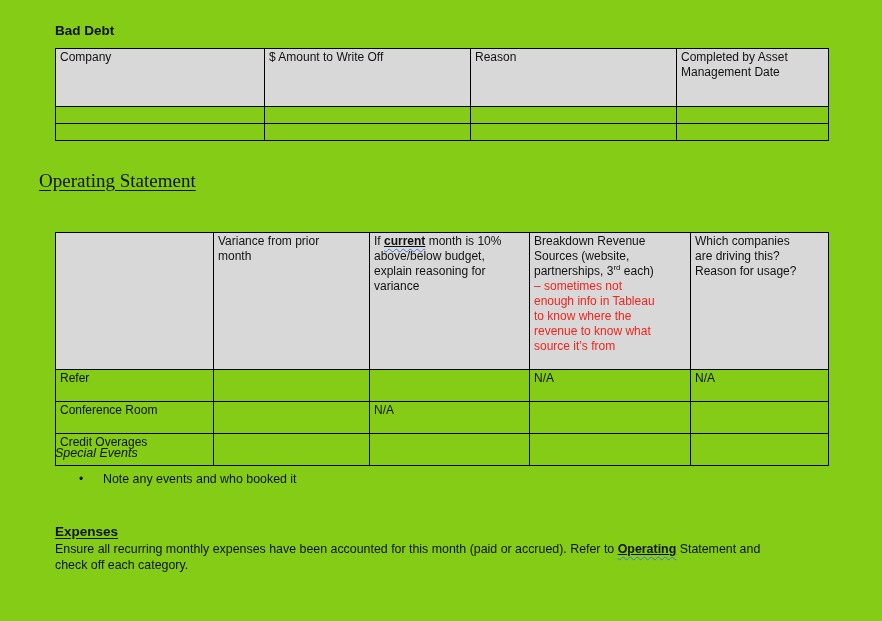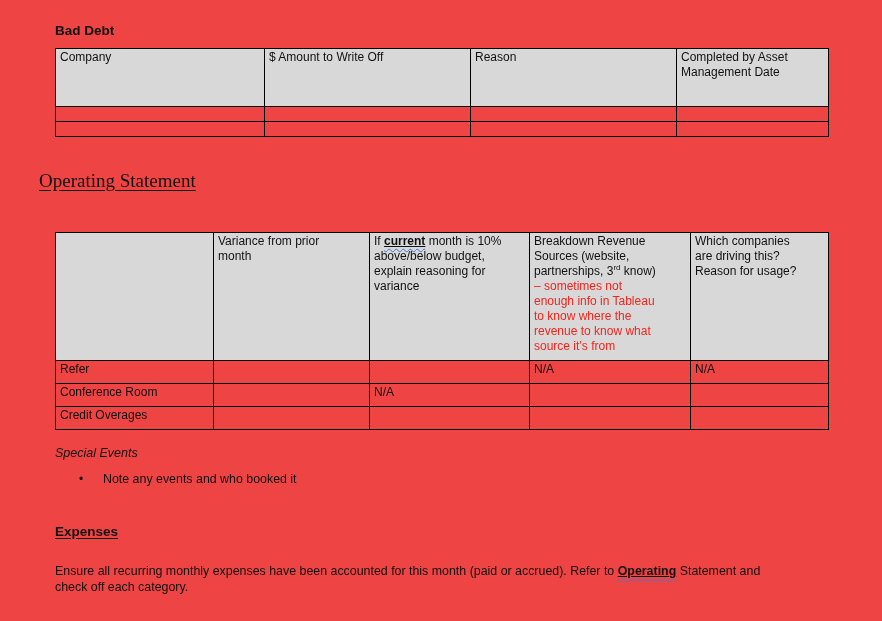--- a/index.html
+++ b/index.html
@@ -1,21 +1,21 @@
 <!DOCTYPE html>
 <html><head>
 <meta charset="utf-8">
 <style>
   * { margin: 0; padding: 0; box-sizing: border-box; }
   html, body { background: #e8e8e8; }
   .page {
     position: relative;
     width: 882px;
     height: 621px;
-    background: #ef4444;
+    background: #84cc16;
     overflow: hidden;
     font-family: "Liberation Sans", sans-serif;
     color: #1a1a1a;
   }
   .abs { position: absolute; }
 
   
   .h-bold { font-size: 13.5px; font-weight: bold; color: #111; }
   .h-underline { text-decoration: underline; text-underline-offset: 2px; }
   .h-serif {
@@ -27,21 +27,21 @@
   }
   .italic { font-style: italic; font-size: 12.5px; color: #111; }
 
   
   table { border-collapse: collapse; table-layout: fixed; width: 773px; }
   td {
     border: 1px solid #000;
     vertical-align: top;
     font-size: 12px;
     line-height: 15px;
-    padding: 1px 4px 6px 4px;
+    padding: 1px 4px 15px 4px;
     white-space: pre-line;
     overflow: hidden;
     color: #111;
   }
   .th-cell { background: #d8d8d8; }
   tr.hdr1 { height: 58px; }
   tr.empty1 { height: 15px; }
   tr.hdr2 { height: 128px; }
   tr.datarow { height: 16px; }
 
@@ -115,21 +115,21 @@
         <tr class="hdr2">
       <td class="th-cell"></td>
       <td class="th-cell">Variance from prior
 month</td>
       <td class="th-cell"><span>If </span><span class="grammar"><span class="uw">current</span></span><span> month is 10%
 above/below budget,
 explain reasoning for
 variance</span></td>
       <td class="th-cell"><span>Breakdown Revenue
 Sources (website,
-partnerships, 3</span><sup class="ord">rd</sup><span> know)
+partnerships, 3</span><sup class="ord">rd</sup><span> each)
 </span><span class="red">– sometimes not
 enough info in Tableau
 to know where the
 revenue to know what
 source it’s from</span></td>
       <td class="th-cell">Which companies
 are driving this?
 Reason for usage?</td>
     </tr>
     <tr class="datarow">
@@ -158,18 +158,18 @@
 
   <div class="abs italic" style="left:55px; top:446px;">Special Events</div>
 
   <div class="abs bullet-row" style="left:79px; top:472px;">
     <span class="bullet-glyph">•</span>
     <span>Note any events and who booked it</span>
   </div>
 
   <div class="abs h-bold h-underline" style="left:55px; top:524px;">Expenses</div>
 
-  <div class="abs para" style="left:55px; top:564px;">
+  <div class="abs para" style="left:55px; top:542px;">
     <span>Ensure all recurring monthly expenses have been accounted for this month (paid or accrued). Refer to </span><span class="grammar"><span class="uw">Operating</span></span><span> Statement and</span><br>
     <span>check off each category.</span>
   </div>
 
 </div>
 
 </body></html>

